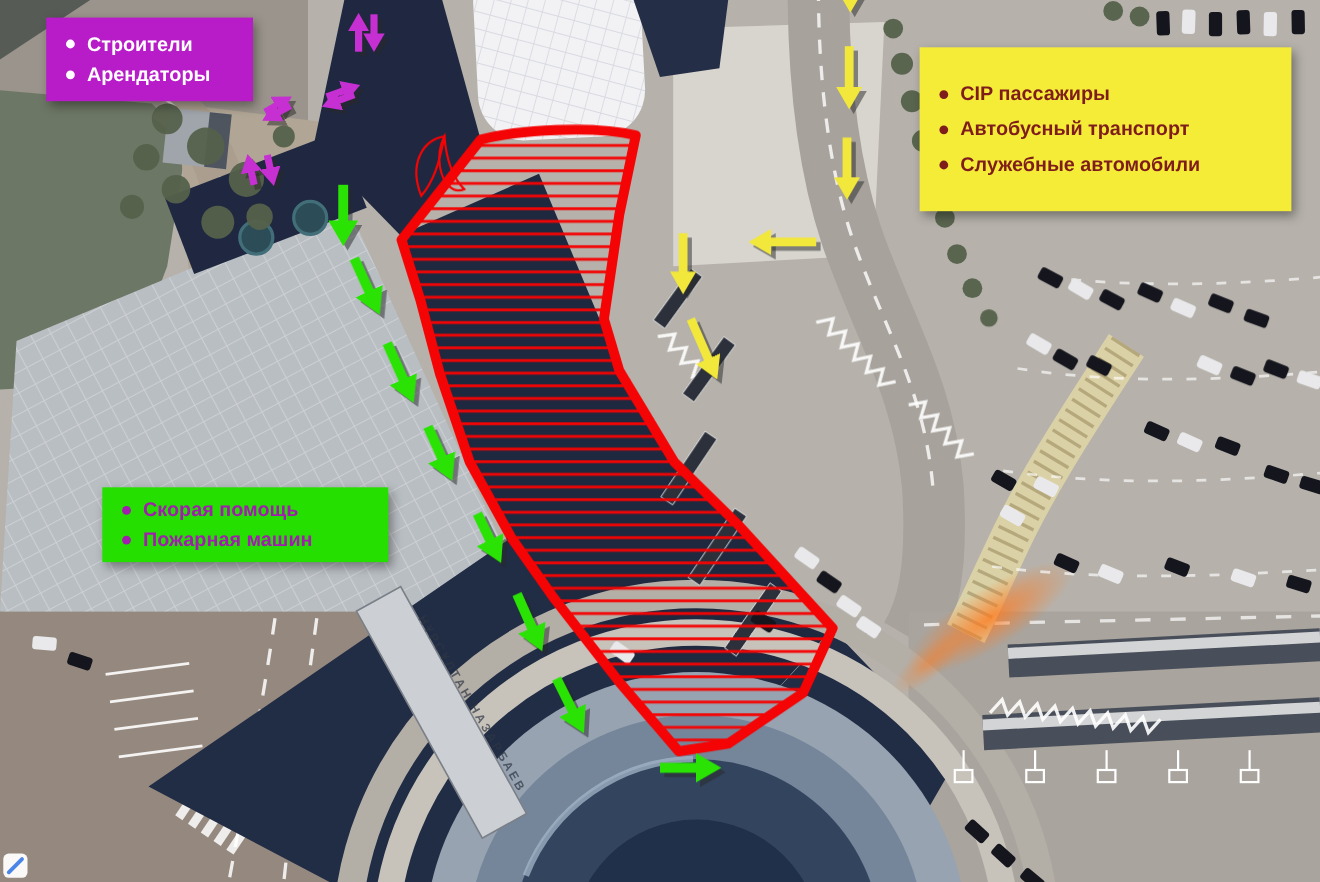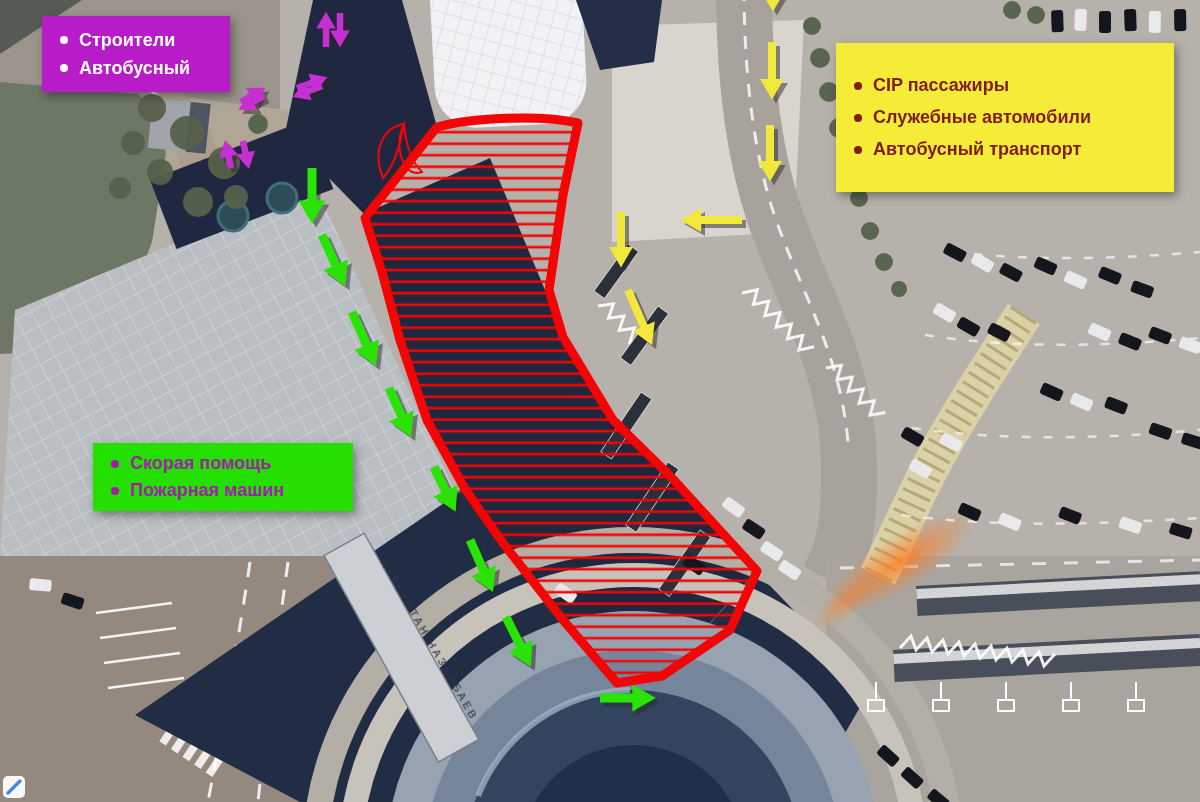--- a/index.html
+++ b/index.html
@@ -320,38 +320,38 @@
 </svg>
 
 <div class="legend-box" id="box-tenants">
   <ul>
     <li>
           <span class="dot"></span>
           <span>Строители</span>
         </li>
     <li>
           <span class="dot"></span>
-          <span>Автобусный</span>
+          <span>Арендаторы</span>
         </li>
   </ul>
 </div>
 
 <div class="legend-box" id="box-cip">
   <ul>
     <li>
           <span class="dot"></span>
           <span>CIP пассажиры</span>
         </li>
     <li>
           <span class="dot"></span>
+          <span>Автобусный транспорт</span>
+        </li>
+    <li>
+          <span class="dot"></span>
           <span>Служебные автомобили</span>
-        </li>
-    <li>
-          <span class="dot"></span>
-          <span>Автобусный транспорт</span>
         </li>
   </ul>
 </div>
 
 <div class="legend-box" id="box-emergency">
   <ul>
     <li>
           <span class="dot"></span>
           <span>Скорая помощь</span>
         </li>

